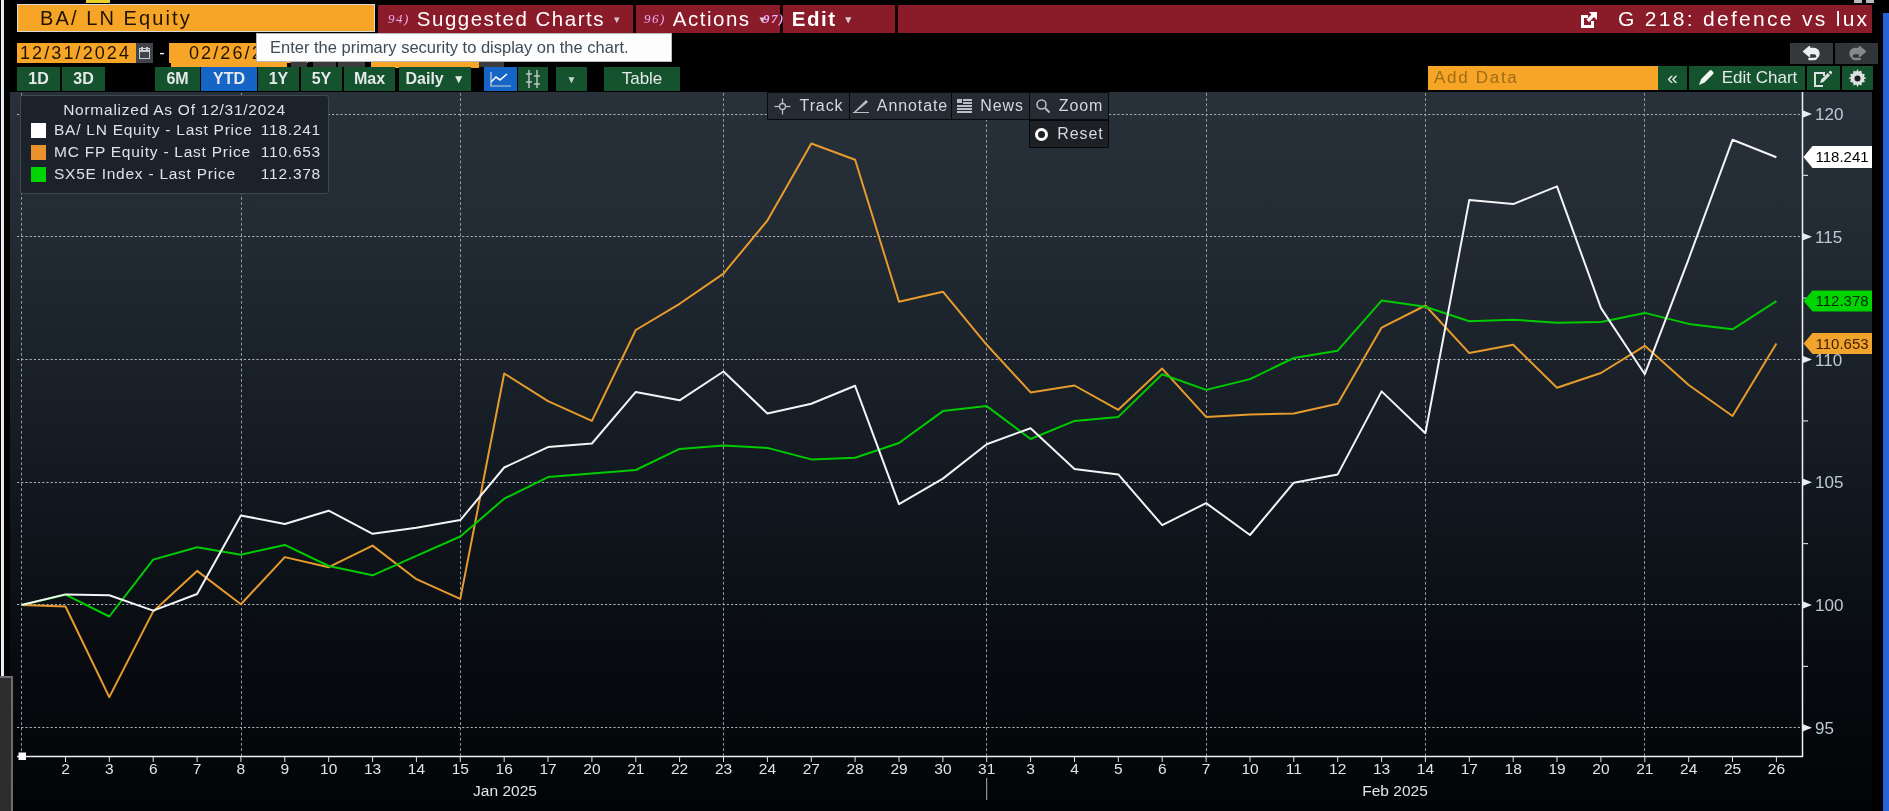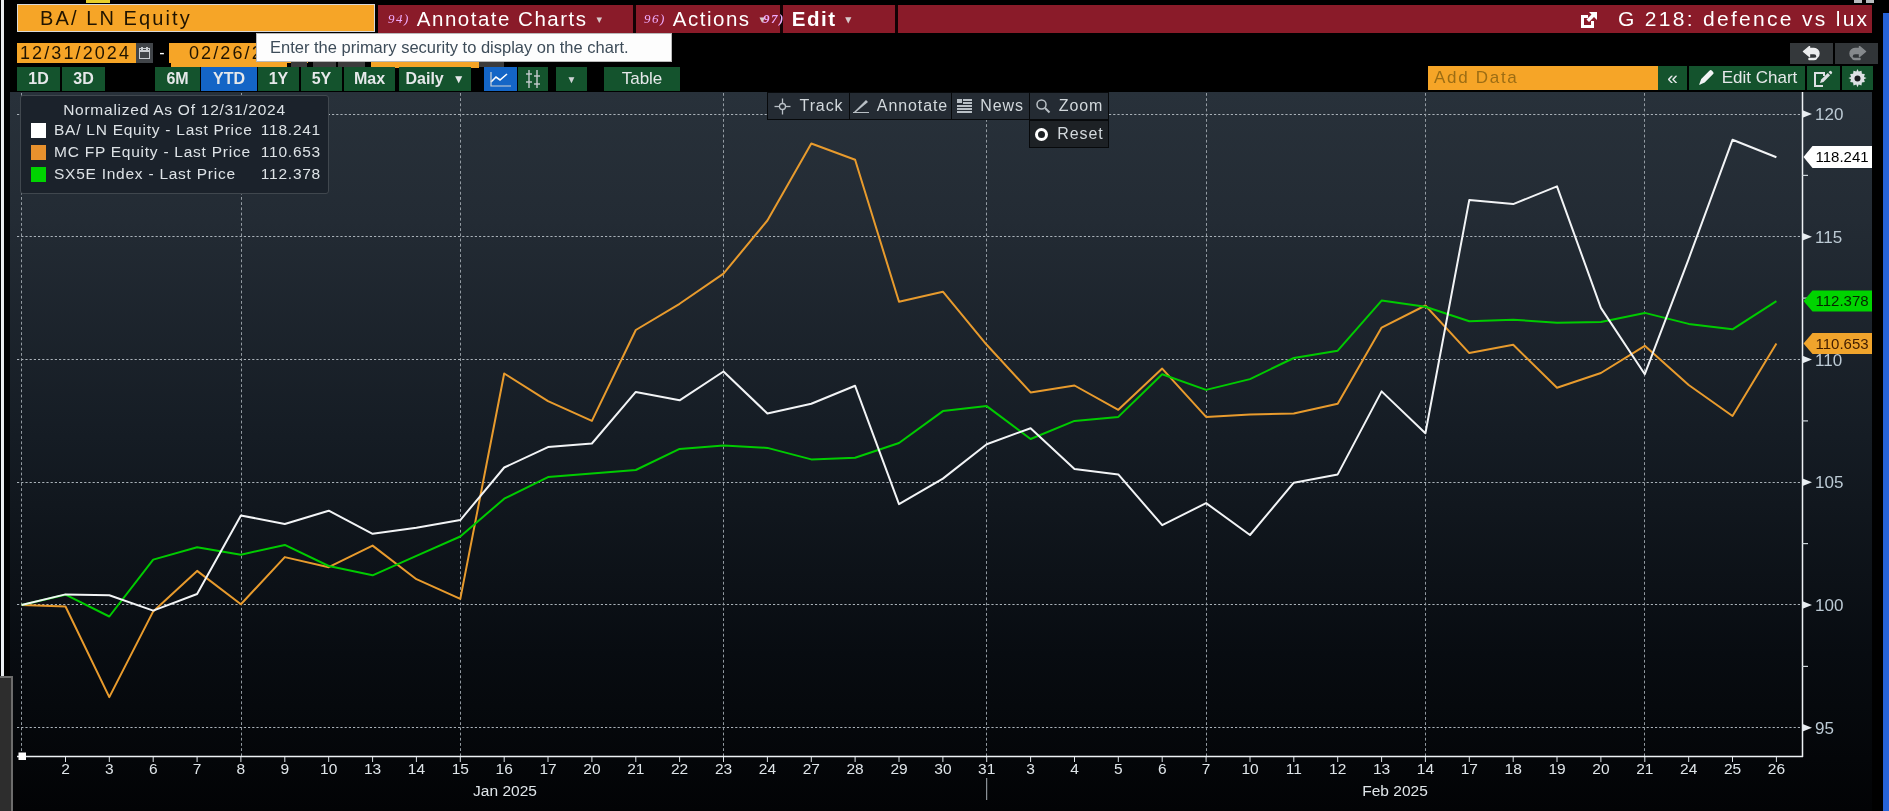--- a/index.html
+++ b/index.html
@@ -179,21 +179,21 @@
 <div class="abs" style="left:11px;top:676px;width:2px;height:135px;background:#6d6d6d;"></div>
 <div class="abs" style="left:1872px;top:0;width:17px;height:811px;background:#000;"></div>
 <div class="abs" style="left:1883px;top:13px;width:6px;height:798px;background:#2663d8;"></div>
 <div class="abs" style="left:1854px;top:0;width:8px;height:3px;background:#b9bdc0;"></div>
 <div class="abs" style="left:1866px;top:0;width:8px;height:3px;background:#b9bdc0;"></div>
 
 <div class="abs redbar" style="left:378px;top:5px;width:1494px;height:28px;"></div>
 <div class="abs" style="left:86px;top:0;width:24px;height:3px;background:#e8d12c;"></div>
 <div class="abs menuitem" style="left:388px;top:5px;height:28px;">
     <span class="mnum">94)</span>
-    <span>Annotate Charts</span>
+    <span>Suggested Charts</span>
     <span class="caret">▾</span>
   </div>
 <div class="abs" style="left:633px;top:5px;width:3px;height:28px;background:#120204;"></div>
 <div class="abs menuitem" style="left:644px;top:5px;height:28px;">
     <span class="mnum">96)</span>
     <span>Actions</span>
     <span class="caret">▾</span>
   </div>
 <div class="abs" style="left:780px;top:5px;width:3px;height:28px;background:#120204;"></div>
 <div class="abs menuitem" style="left:763px;top:5px;height:28px;font-weight:bold;">

